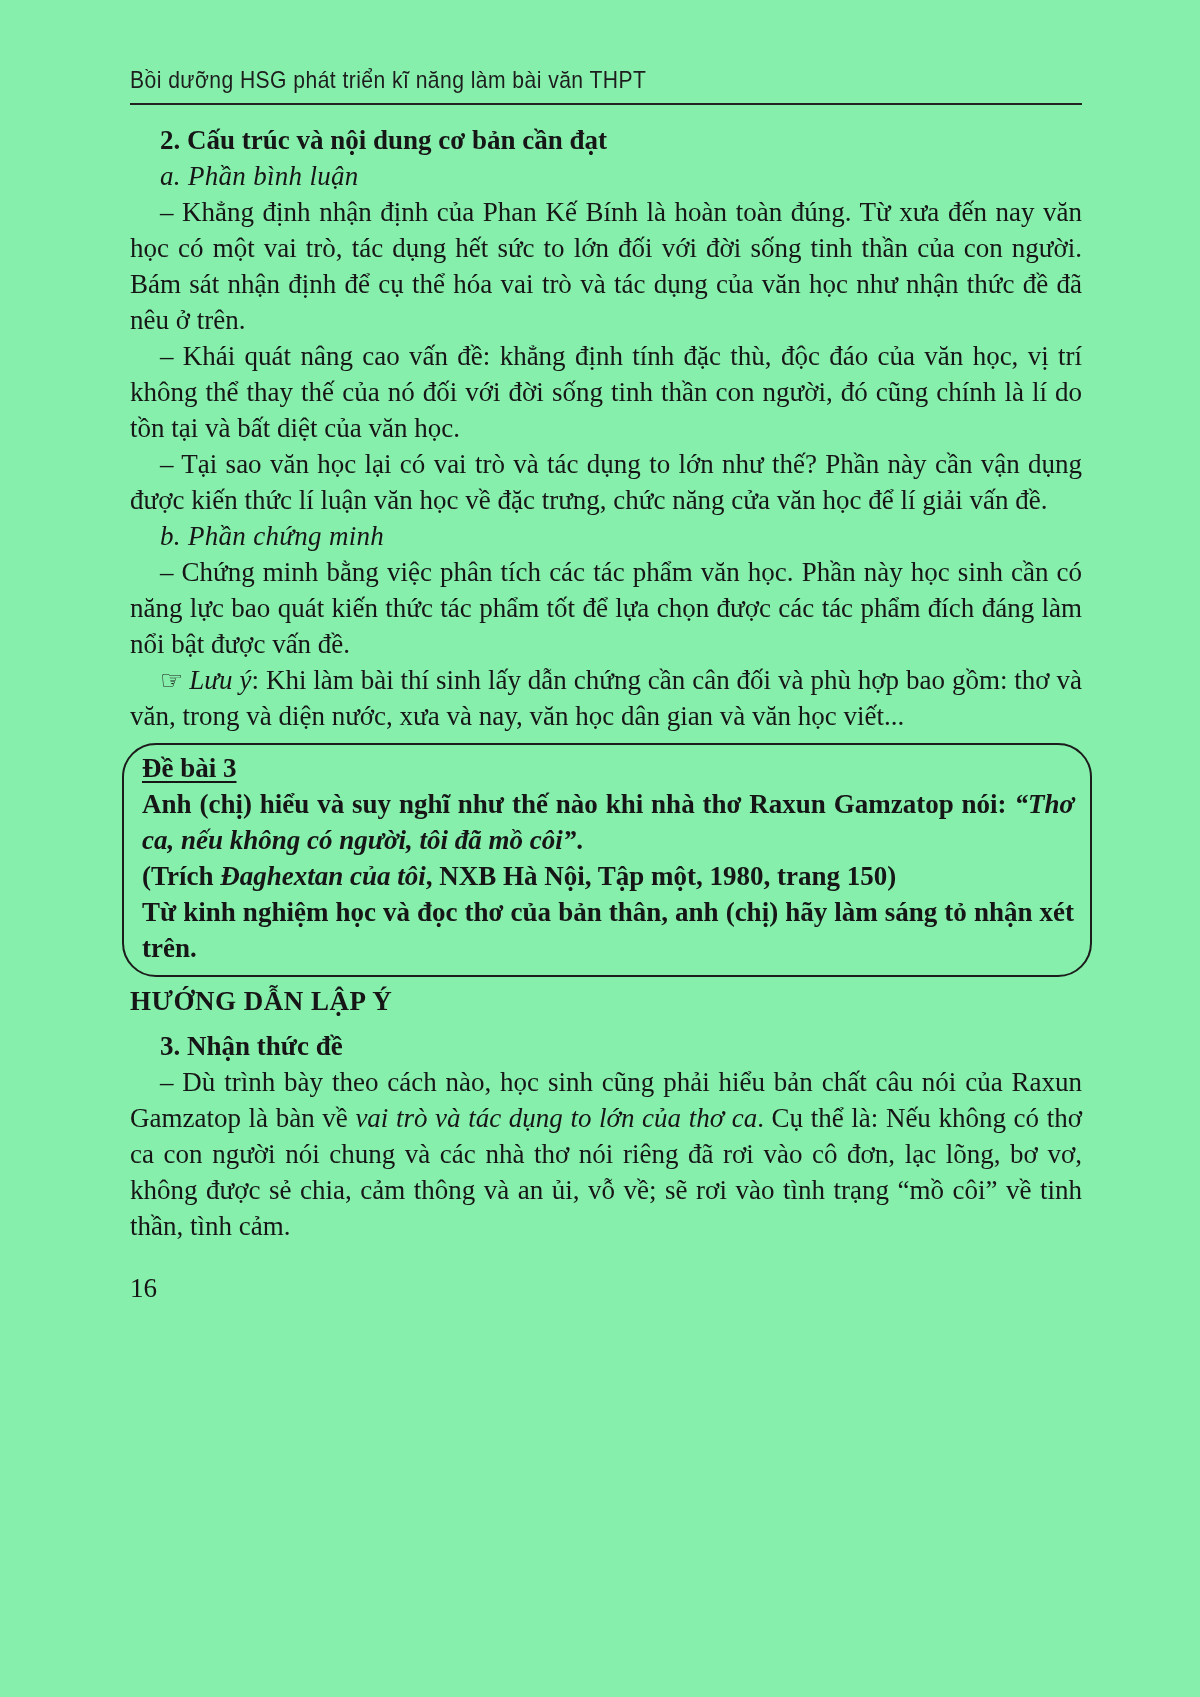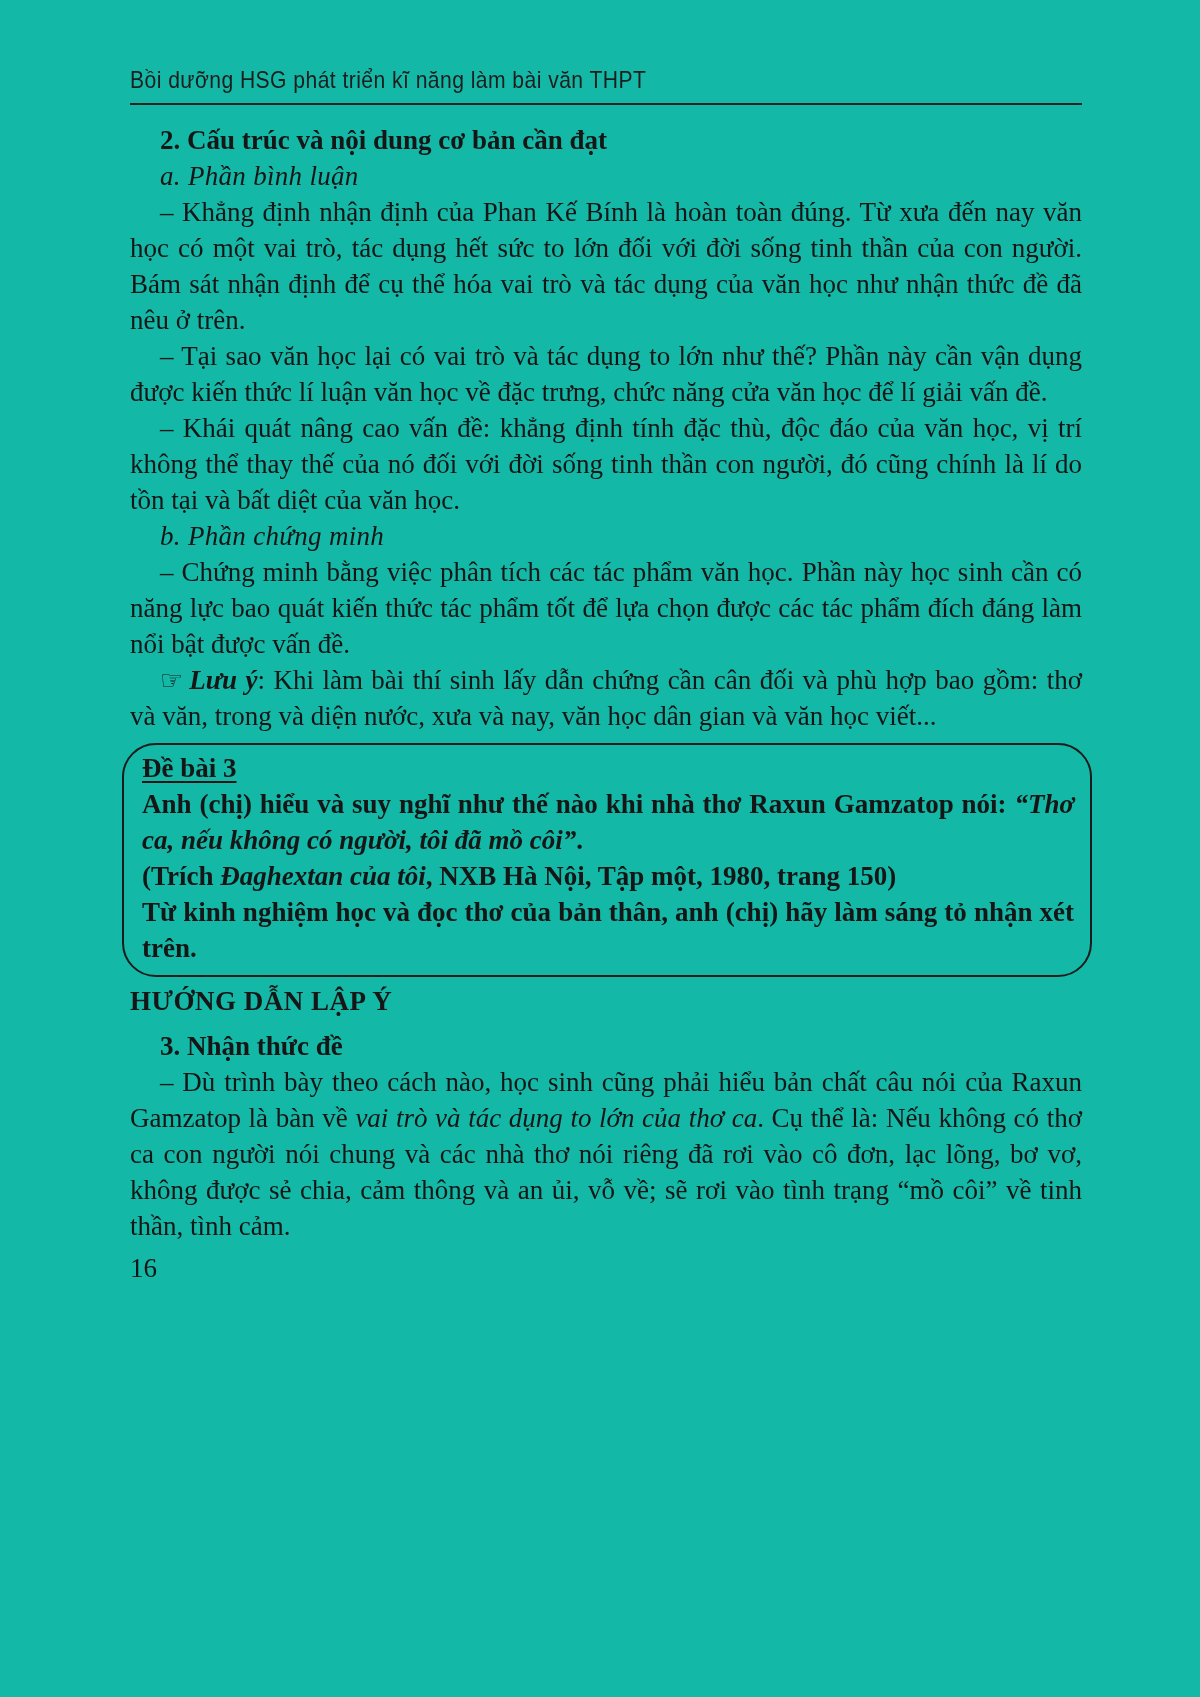--- a/index.html
+++ b/index.html
@@ -1,20 +1,20 @@
 <!DOCTYPE html>
 <html><head>
 <meta charset="utf-8">
 <style>
   html, body { margin: 0; padding: 0; background: #ffffff; }
   .page {
     position: relative;
     width: 1200px;
     height: 1697px;
-    background: #14b8a6;
+    background: #86efac;
     color: #161616;
     font-family: "Liberation Serif", "DejaVu Serif", serif;
     overflow: hidden;
     box-sizing: border-box;
     padding: 66px 118px 0 130px;
   }
   
   .running-header-title {
     font-family: "Liberation Sans", "DejaVu Sans", sans-serif;
     font-size: 24px;
@@ -41,21 +41,21 @@
   .heading { font-weight: bold; text-indent: 30px; }
   .subheading { font-style: italic; font-weight: 400; text-indent: 30px; letter-spacing: 0.3px; }
   .it { font-style: italic; }
   .pointer-icon {
     font-family: "DejaVu Sans", sans-serif;
     font-size: 26px;
     font-style: normal;
     font-weight: normal;
     padding-right: 6px;
   }
-  .note-label { font-weight: bold; font-style: italic; }
+  .note-label { font-weight: normal; font-style: italic; }
   
   .exercise-box {
     margin: 9px -10px 6px -8px;
     border: 2.5px solid #1c1c1c;
     border-radius: 34px 34px 34px 34px;
     padding: 5px 16px 9px 18px;
   }
   .exercise-box p { font-weight: bold; }
   .box-title { text-align: center; text-indent: 0; font-size: 28px; }
   .box-title-text { text-decoration: underline; text-underline-offset: 4px; margin-top: 18px; }
@@ -63,44 +63,44 @@
   .guide-header {
     text-align: center;
     font-weight: bold;
     font-size: 25px;
     letter-spacing: 0.5px;
     margin: 5px 0 9px 0 !important;
     text-indent: 0;
   }
   .page-number {
     font-size: 27px;
-    margin-top: 9px;
+    margin-top: 29px;
   }
 </style>
 </head>
 <body>
 
 <div class="page">
 
   <div class="running-header">
     <div class="running-header-title">Bồi dưỡng HSG phát triển kĩ năng làm bài văn THPT</div>
     <div class="header-rule"></div>
   </div>
 
   <div class="body-text">
 
     <p class="heading">2. Cấu trúc và nội dung cơ bản cần đạt</p>
 
     <p class="subheading">a. Phần bình luận</p>
 
     <p class="para">– Khẳng định nhận định của Phan Kế Bính là hoàn toàn đúng. Từ xưa đến nay văn học có một vai trò, tác dụng hết sức to lớn đối với đời sống tinh thần của con người. Bám sát nhận định để cụ thể hóa vai trò và tác dụng của văn học như nhận thức đề đã nêu ở trên.</p>
 
+    <p class="para">– Khái quát nâng cao vấn đề: khẳng định tính đặc thù, độc đáo của văn học, vị trí không thể thay thế của nó đối với đời sống tinh thần con người, đó cũng chính là lí do tồn tại và bất diệt của văn học.</p>
+
     <p class="para">– Tại sao văn học lại có vai trò và tác dụng to lớn như thế? Phần này cần vận dụng được kiến thức lí luận văn học về đặc trưng, chức năng cửa văn học để lí giải vấn đề.</p>
-
-    <p class="para">– Khái quát nâng cao vấn đề: khẳng định tính đặc thù, độc đáo của văn học, vị trí không thể thay thế của nó đối với đời sống tinh thần con người, đó cũng chính là lí do tồn tại và bất diệt của văn học.</p>
 
     <p class="subheading">b. Phần chứng minh</p>
 
     <p class="para">– Chứng minh bằng việc phân tích các tác phẩm văn học. Phần này học sinh cần có năng lực bao quát kiến thức tác phẩm tốt để lựa chọn được các tác phẩm đích đáng làm nổi bật được vấn đề.</p>
 
 
     <p class="para"><span class="pointer-icon">☞</span><span class="note-label">Lưu ý</span><span>: Khi làm bài thí sinh lấy dẫn chứng cần cân đối và phù hợp bao gồm: thơ và văn, trong và diện nước, xưa và nay, văn học dân gian và văn học viết...</span></p>
 
     <div class="exercise-box">
       <p class="box-title"><span class="box-title-text">Đề bài 3</span></p>

